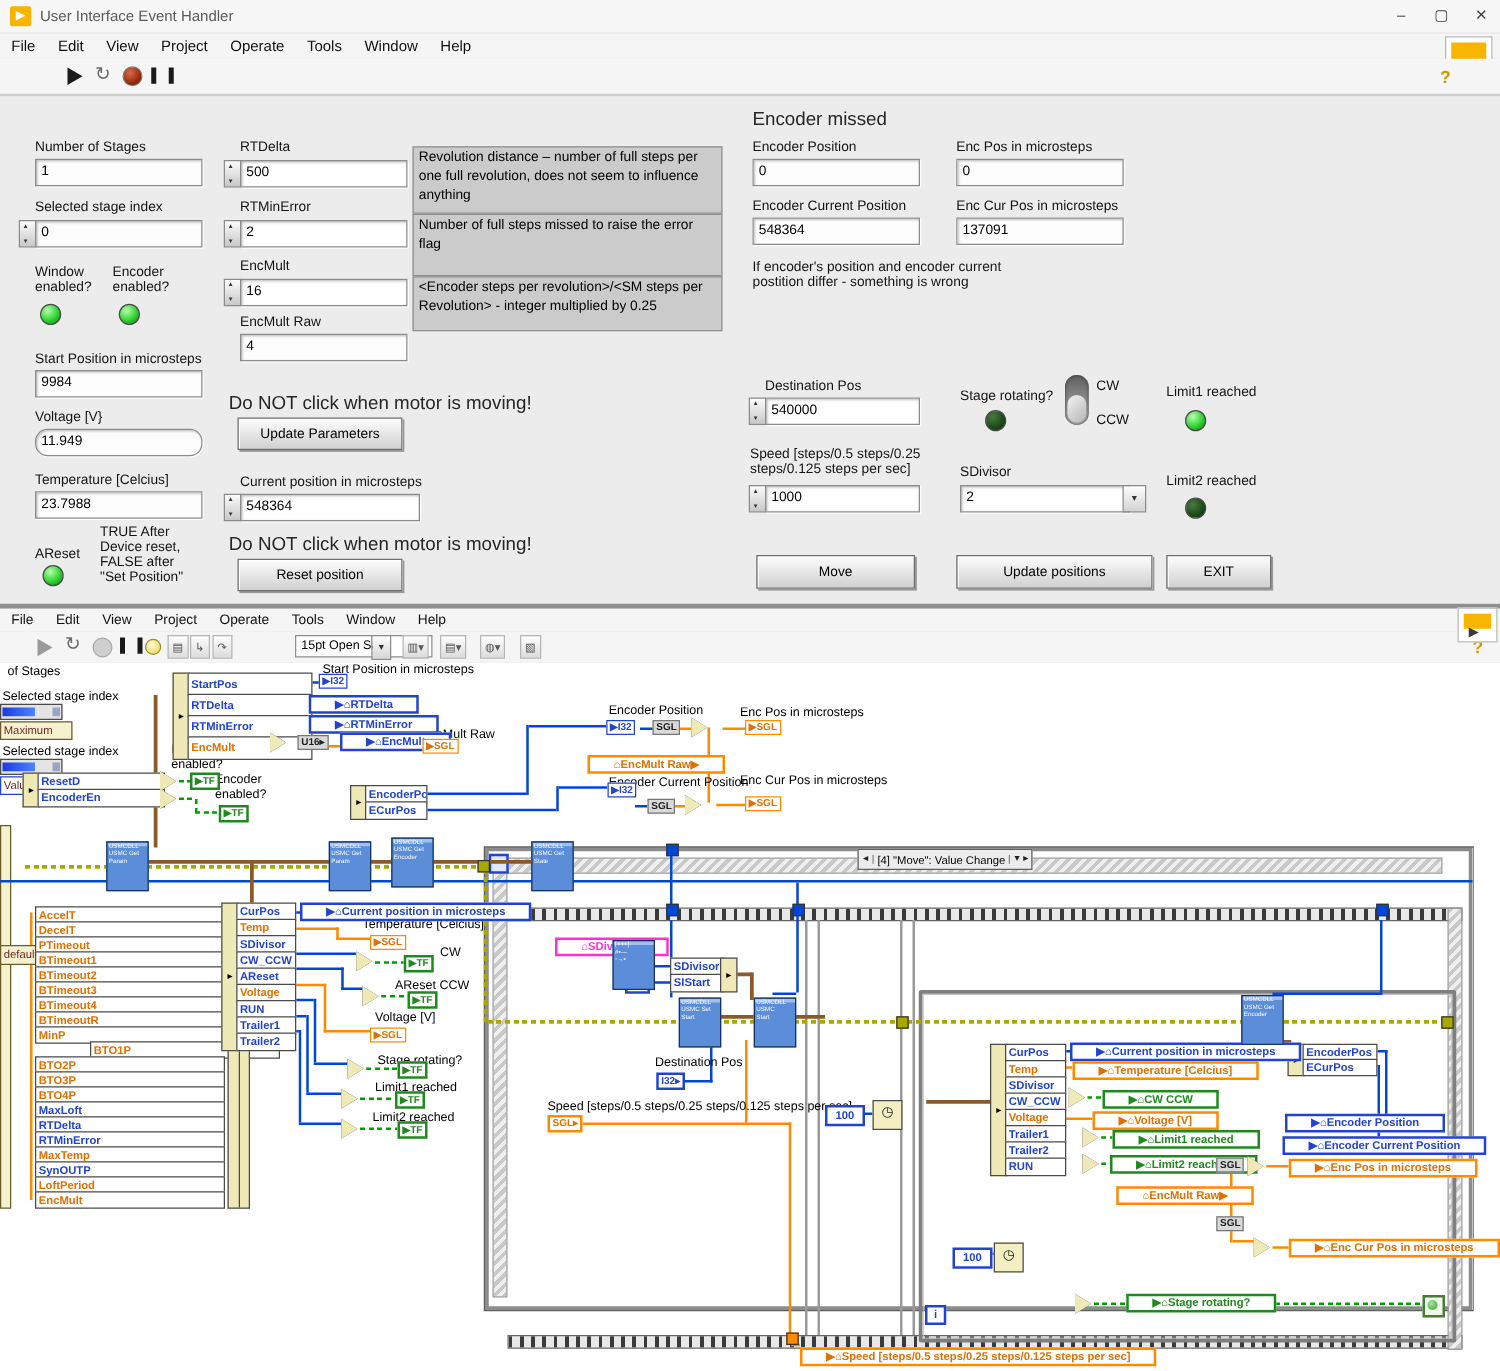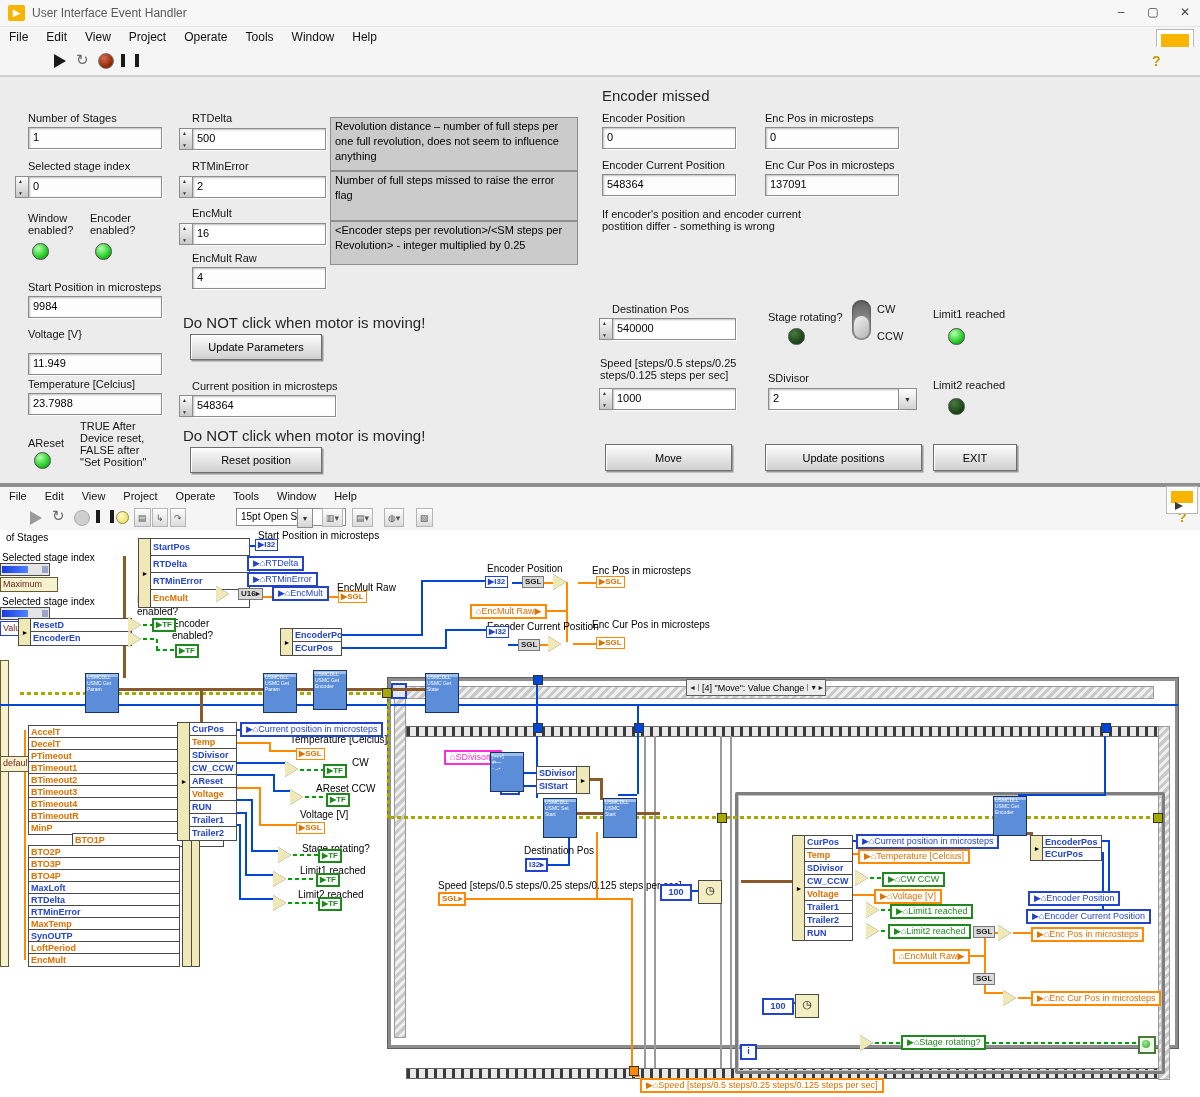--- a/index.html
+++ b/index.html
@@ -65,21 +65,21 @@
   .bd-slider::before{content:"";position:absolute;left:1px;top:2px;bottom:2px;width:55%;
                      background:linear-gradient(90deg,#1a3ae0,#4f83ff);}
   .bd-slider::after{content:"";position:absolute;right:1px;top:2px;bottom:2px;width:12%;background:#9aa4c8;}
   .cl-strip{background:#efe9b8;border:1px solid #4a4a4a;color:#000;font-size:7px;display:flex;align-items:center;justify-content:center;}
   .cl-strip::before{content:"►";}
   .cl-strip2{background:#efe9b8;border:1px solid #4a4a4a;}
   .cl-strip2::before{content:"";position:absolute;left:50%;top:0;bottom:0;width:1px;background:#4a4a4a;}
   .cl-row{background:#fff;border:1px solid #4a4a4a;font-size:9px;font-weight:bold;line-height:1;
           display:flex;align-items:center;padding-left:2px;white-space:nowrap;overflow:hidden;}
   .tb-blue{color:#2244cc;} .tb-or{color:#e07000;}
-  .bd-local{font-size:9px;font-weight:normal;border:2px solid;background:#fff;padding:0 4px;line-height:11px;white-space:nowrap;}
+  .bd-local{font-size:9px;font-weight:bold;border:2px solid;background:#fff;padding:0 19px;line-height:11px;white-space:nowrap;}
   .lb{border-color:#2244cc;color:#2244cc;} .lo{border-color:#ff8a00;color:#e07000;}
   .lg{border-color:#1e8a1e;color:#1e8a1e;} .lp{border-color:#ff2fd6;color:#ff2fd6;margin-left:12px;}
   .bd-term{font-size:8px;font-weight:bold;border:1px solid;background:#fff;line-height:10px;padding:0 2px;white-space:nowrap;}
   .tmB{border-color:#2244cc;color:#2244cc;} .tmO{border-color:#ff8a00;color:#e07000;}
   .tmG{border-width:2px;border-color:#1e8a1e;color:#1e8a1e;} .tmGy{border-color:#777;color:#222;background:#d9d9d9;}
   .tmBc{border-width:2px;border-color:#2244cc;color:#2244cc;} .tmOc{border-width:2px;border-color:#ff8a00;color:#e07000;}
   .bd-tri{width:0;height:0;border-left:13px solid #efe9b8;border-top:8px solid transparent;border-bottom:8px solid transparent;
           filter:drop-shadow(0 0 0.6px #333);}
   .bd-vi{background:#5b8dd9;border:1px solid #17335f;color:#fff;font-size:5px;line-height:1.15;padding:1px 1px;
          white-space:pre-line;overflow:hidden;box-shadow:inset 0 3px 0 #9fc0ef;}
@@ -145,21 +145,21 @@
     <div class="abs fp-field" style="left:28px;top:176px;width:128px;height:20px;">0</div>
     <div class="abs fp-label" style="left:28px;top:212px;">Window
 enabled?</div>
     <div class="abs fp-label" style="left:90px;top:212px;">Encoder
 enabled?</div>
     <div class="abs led" style="left:32px;top:243px;"></div>
     <div class="abs led" style="left:95px;top:243px;"></div>
     <div class="abs fp-label" style="left:28px;top:281px;">Start Position in microsteps</div>
     <div class="abs fp-field" style="left:28px;top:296px;width:128px;height:20px;">9984</div>
     <div class="abs fp-label" style="left:28px;top:328px;">Voltage [V}</div>
-    <div class="abs fp-field" style="left:28px;top:353px;width:128px;height:20px;">11.949</div>
+    <div class="abs fp-field" style="left:28px;top:343px;width:128px;height:20px;border-radius:10px;">11.949</div>
     <div class="abs fp-label" style="left:28px;top:378px;">Temperature [Celcius]</div>
     <div class="abs fp-field" style="left:28px;top:393px;width:128px;height:20px;">23.7988</div>
     <div class="abs fp-label" style="left:28px;top:437px;">AReset</div>
     <div class="abs led" style="left:34px;top:452px;"></div>
     <div class="abs fp-label" style="left:80px;top:420px;width:100px;">TRUE After
 Device reset,
 FALSE after
 "Set Position"</div>
 
     <div class="abs fp-label" style="left:192px;top:112px;">RTDelta</div>

